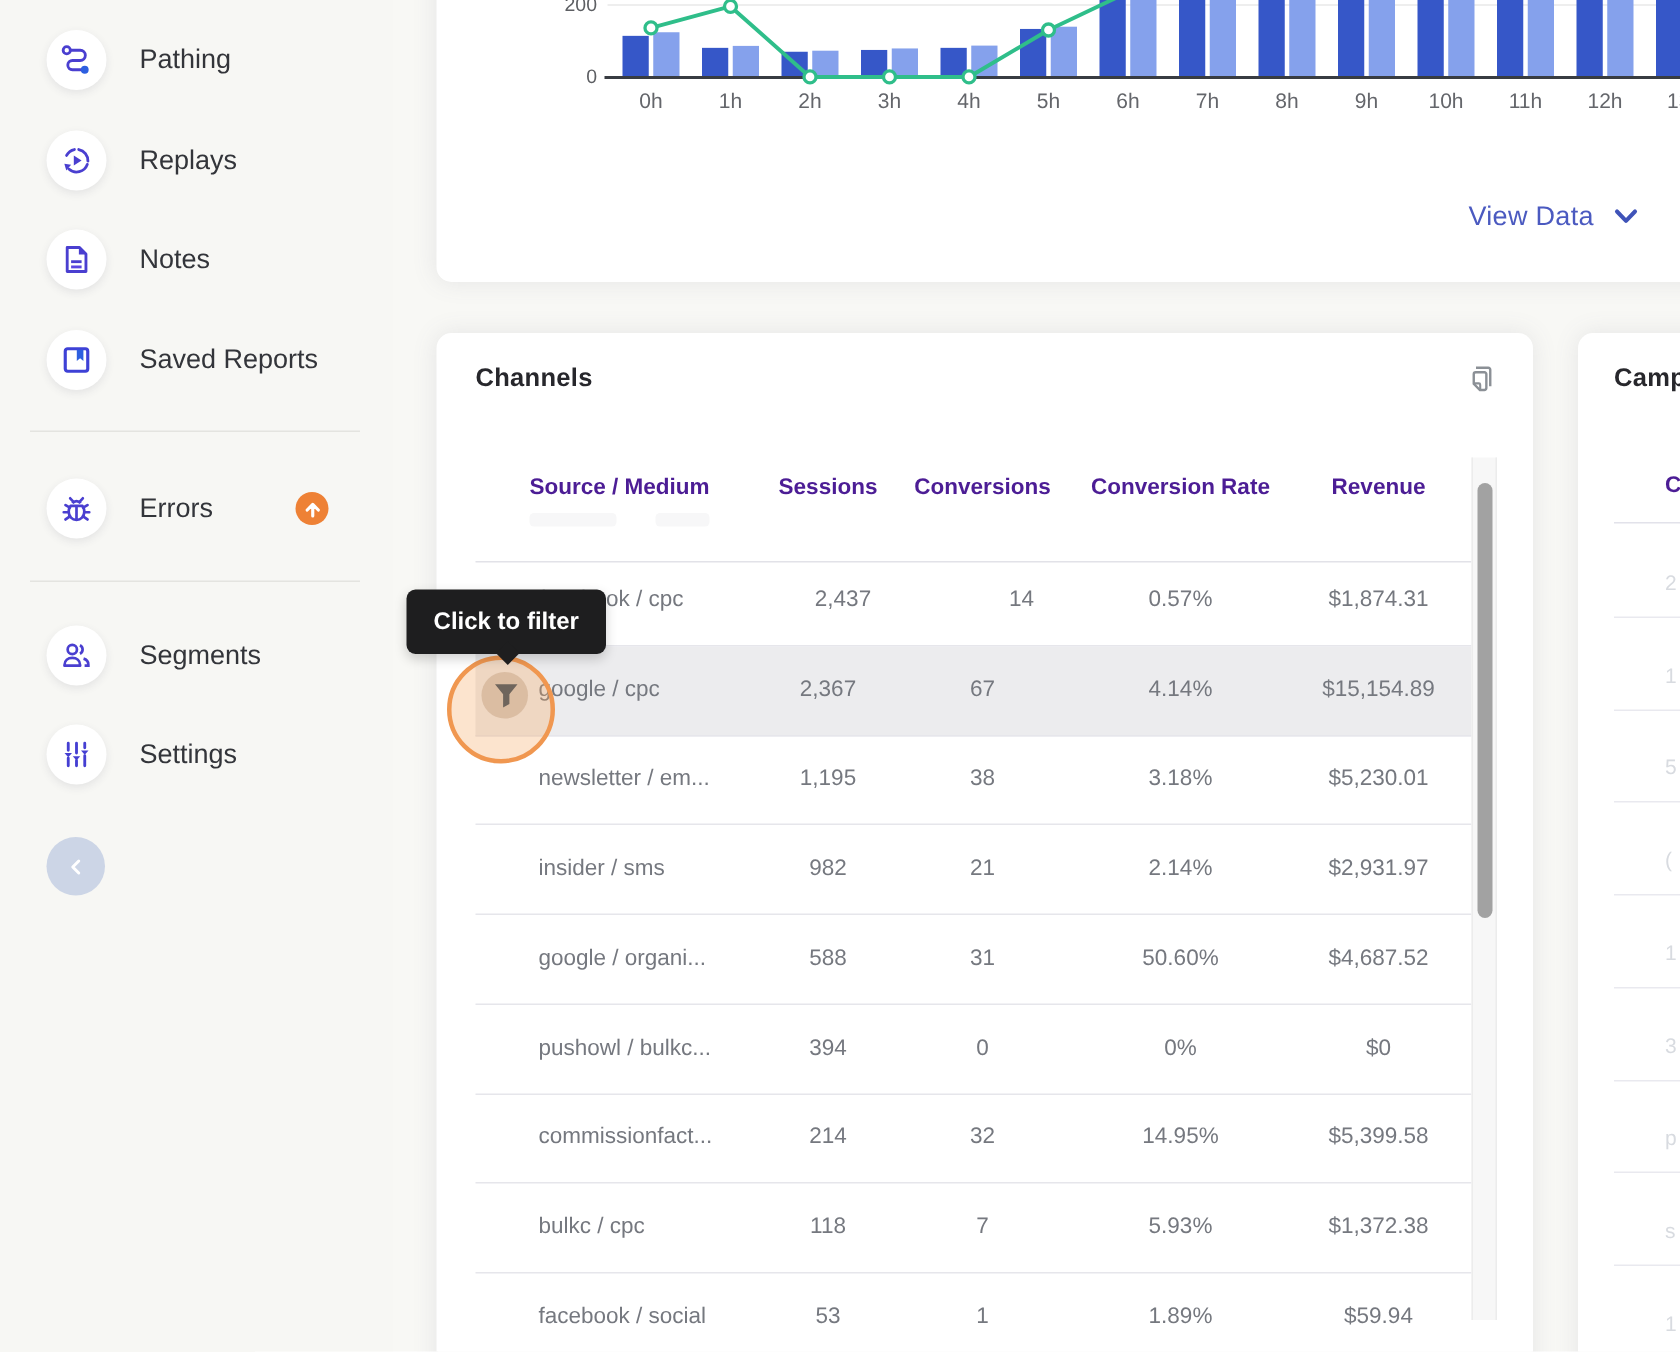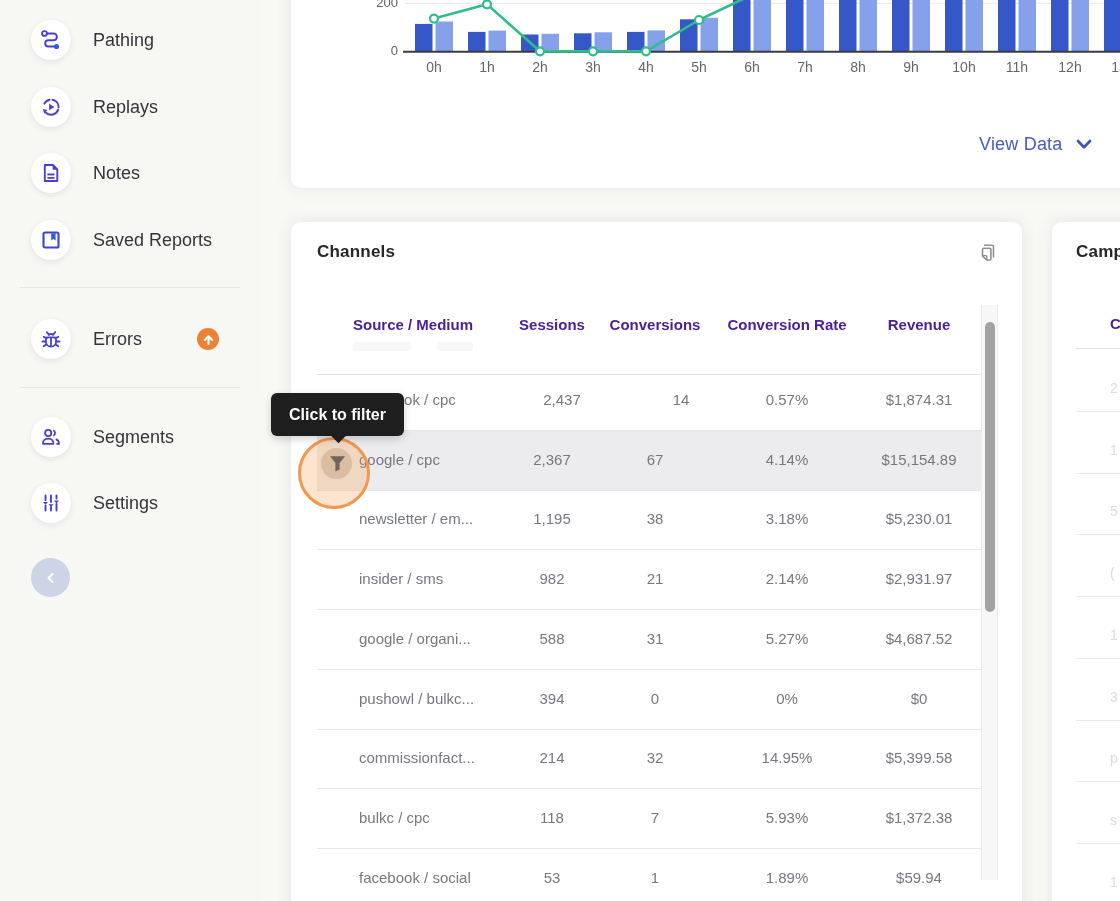--- a/index.html
+++ b/index.html
@@ -283,21 +283,21 @@
       <div class="rowline" style="left:26px;top:327.4px;width:664px;"></div>
       <div class="td" style="left:68px;top:348.1px;">insider / sms</div>
       <div class="td" style="left:261px;top:348.1px;transform:translateX(-50%);">982</div>
       <div class="td" style="left:364px;top:348.1px;transform:translateX(-50%);">21</div>
       <div class="td" style="left:496px;top:348.1px;transform:translateX(-50%);text-align:center;">2.14%</div>
       <div class="td" style="left:628px;top:348.1px;transform:translateX(-50%);">$2,931.97</div>
       <div class="rowline" style="left:26px;top:387.1px;width:664px;"></div>
       <div class="td" style="left:68px;top:407.8px;">google / organi...</div>
       <div class="td" style="left:261px;top:407.8px;transform:translateX(-50%);">588</div>
       <div class="td" style="left:364px;top:407.8px;transform:translateX(-50%);">31</div>
-      <div class="td" style="left:496px;top:407.8px;transform:translateX(-50%);">5.27%</div>
+      <div class="td" style="left:496px;top:407.8px;transform:translateX(-50%);">50.60%</div>
       <div class="td" style="left:628px;top:407.8px;transform:translateX(-50%);">$4,687.52</div>
       <div class="rowline" style="left:26px;top:446.8px;width:664px;"></div>
       <div class="td" style="left:68px;top:467.5px;">pushowl / bulkc...</div>
       <div class="td" style="left:261px;top:467.5px;transform:translateX(-50%);">394</div>
       <div class="td" style="left:364px;top:467.5px;transform:translateX(-50%);">0</div>
       <div class="td" style="left:496px;top:467.5px;transform:translateX(-50%);">0%</div>
       <div class="td" style="left:628px;top:467.5px;transform:translateX(-50%);">$0</div>
       <div class="rowline" style="left:26px;top:506.5px;width:664px;"></div>
       <div class="td" style="left:68px;top:527.2px;">commissionfact...</div>
       <div class="td" style="left:261px;top:527.2px;transform:translateX(-50%);">214</div>

